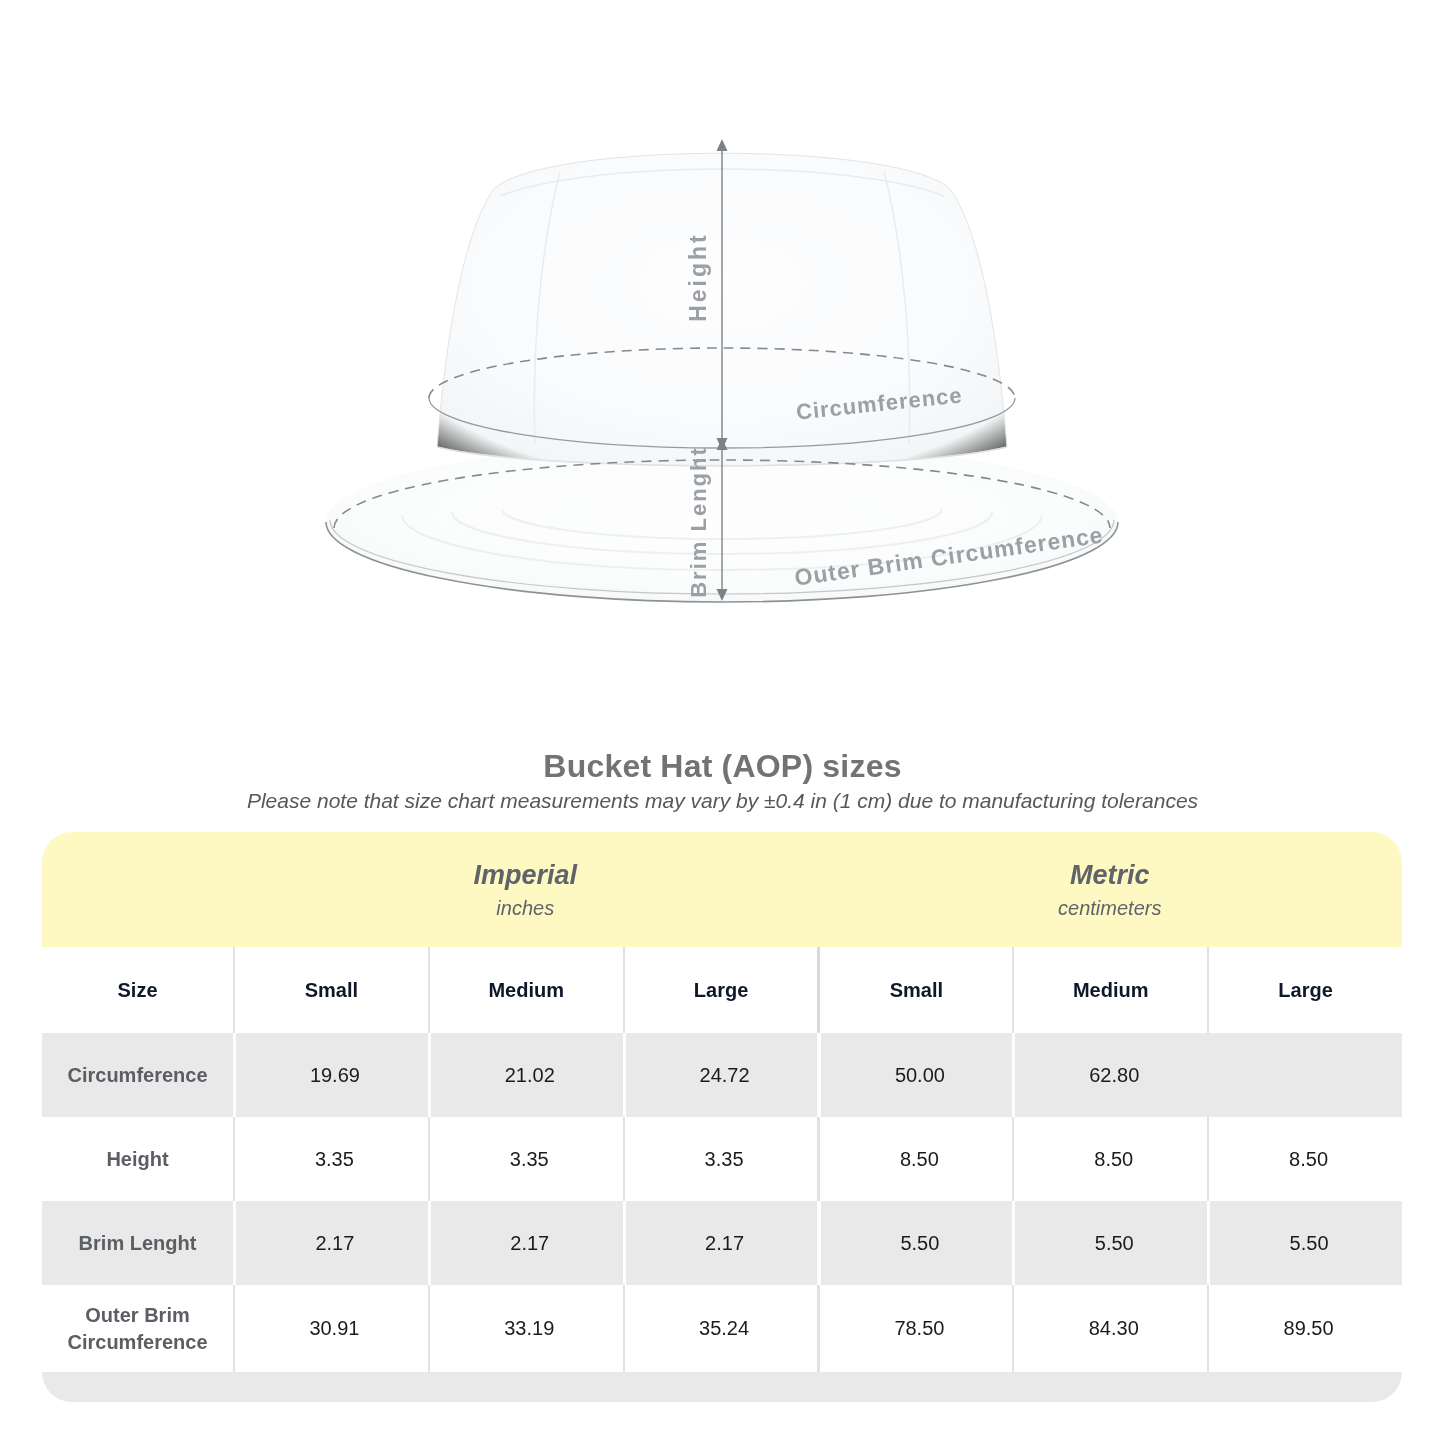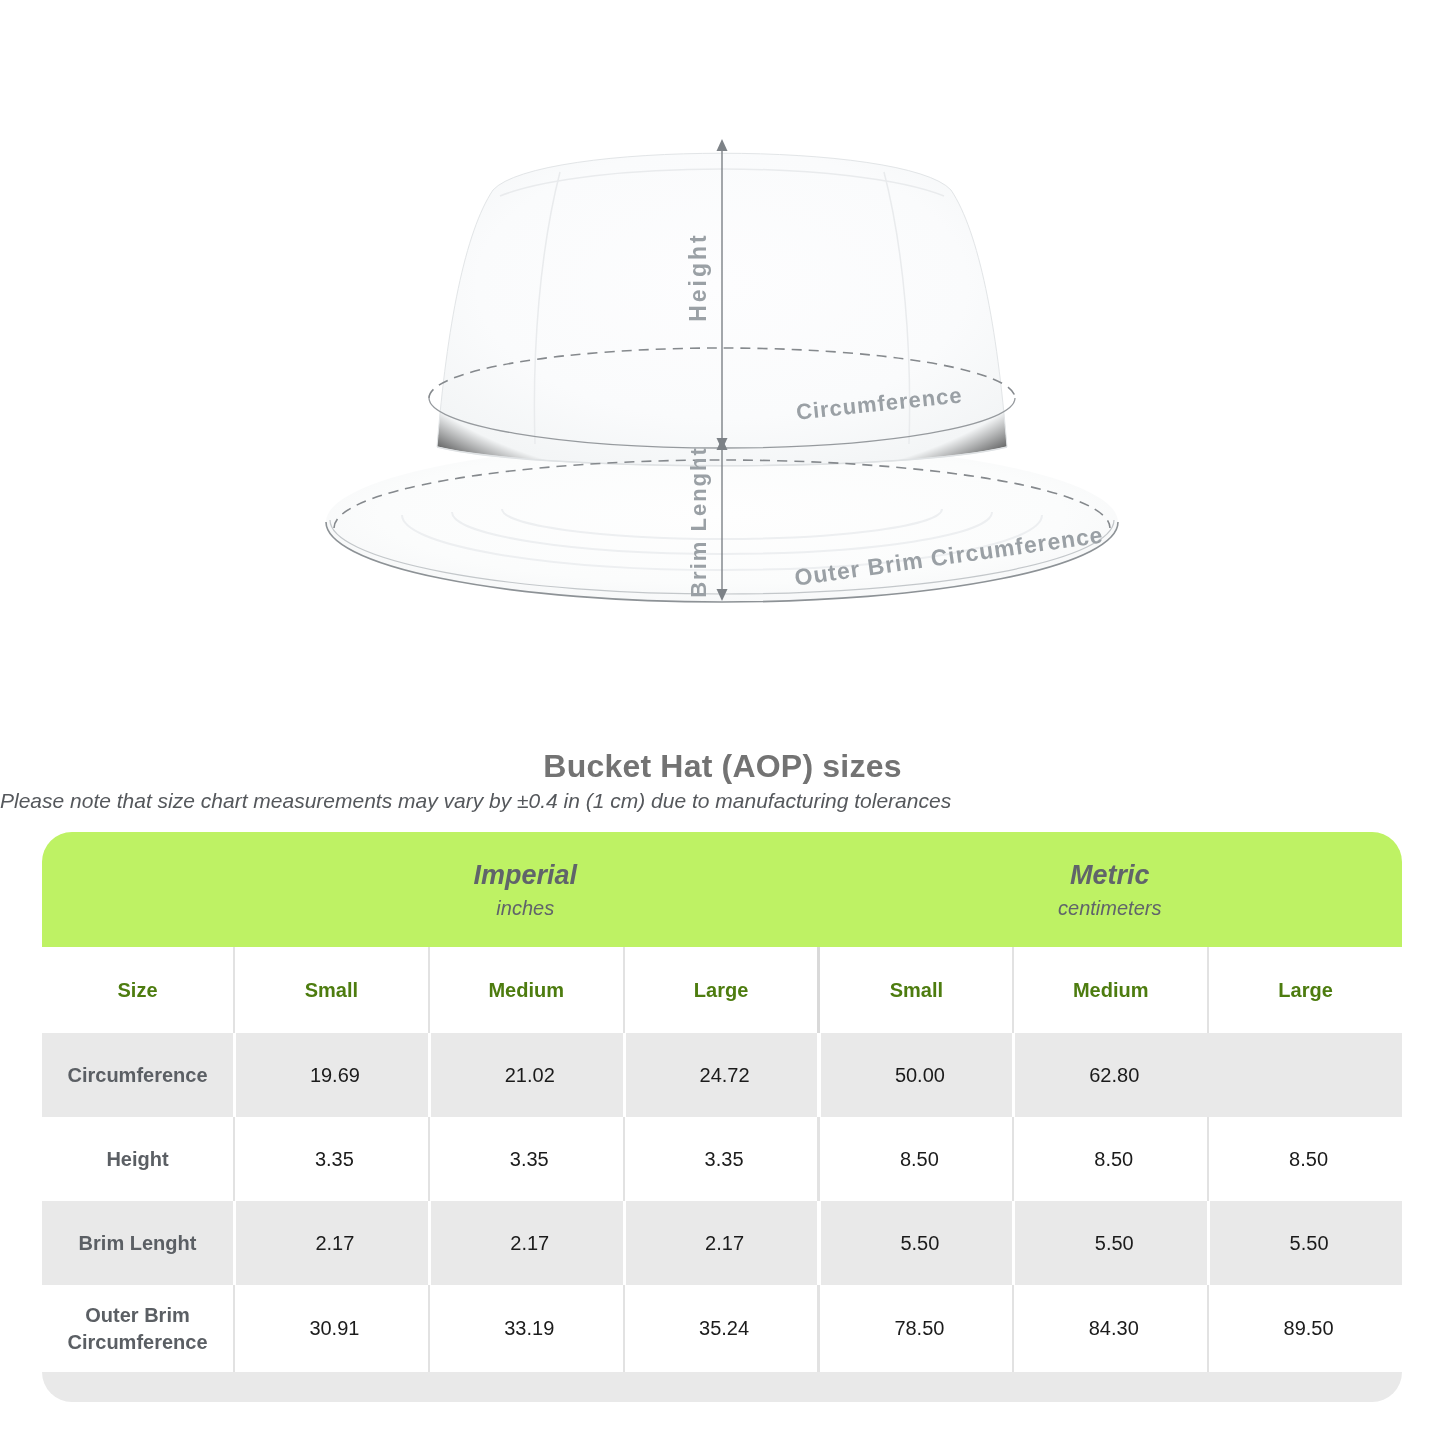--- a/index.html
+++ b/index.html
@@ -15,27 +15,27 @@
     fill:#9aa0a5;
   }
   
   .page-title{
     position:absolute;top:748px;left:0;width:100%;
     text-align:center;font-size:32px;font-weight:bold;color:#737373;
     letter-spacing:.2px;
   }
   .page-subtitle{
     position:absolute;top:789px;left:0;width:100%;
-    text-align:left;font-size:21px;font-style:italic;color:#55585c;
+    text-align:center;font-size:21px;font-style:italic;color:#55585c;
   }
   
   .size-table{position:absolute;top:832px;left:42px;width:1360px;}
   .t-row{display:grid;grid-template-columns:191px repeat(6,1fr);}
   .units-band{
-    height:115px;background:#bef264;border-radius:30px 30px 0 0;
+    height:115px;background:#fef9c3;border-radius:30px 30px 0 0;
   }
   .unit-group{
     display:flex;flex-direction:column;align-items:center;justify-content:center;
     color:#60646a;
   }
   .unit-group.imperial{grid-column:2 / span 3;}
   .unit-group.metric{grid-column:5 / span 3;}
   .unit-name{font-size:27px;font-weight:bold;font-style:italic;line-height:1.2;}
   .unit-sub{font-size:20px;font-style:italic;line-height:1.2;margin-top:5px;}
   .header-row{height:86px;background:#ffffff;}
@@ -45,21 +45,21 @@
   .t-cell{
     display:flex;align-items:center;justify-content:center;text-align:center;
     padding:0 8px;box-sizing:border-box;
   }
   .header-row .t-cell + .t-cell{border-left:2px solid #e2e2e2;}
   .data-row .t-cell + .t-cell{border-left:2px solid #e2e2e2;padding-left:14px;}
   .data-row.stripe .t-cell + .t-cell{border-left:3px solid #ffffff;}
   .header-row .t-cell.mid{border-left-width:3px;border-left-color:#d9d9d9;}
   .data-row .t-cell.mid{border-left-width:3px;}
   .data-row.stripe .t-cell.mid{border-left-width:4px;}
-  .col-h{font-size:20px;font-weight:bold;color:#4d7c0f;}
+  .col-h{font-size:20px;font-weight:bold;color:#0f172a;}
   .row-label{font-size:20px;font-weight:bold;color:#5b5f64;line-height:1.35;}
   .val{font-size:20px;color:#1b1b1b;}
   .footer-band{height:30px;background:#e9e9e9;border-radius:0 0 30px 30px;}
 </style>
 </head>
 <body>
 
 <div class="page">
 
   <svg class="hat-svg" width="1445" height="660" viewBox="0 0 1445 660">

